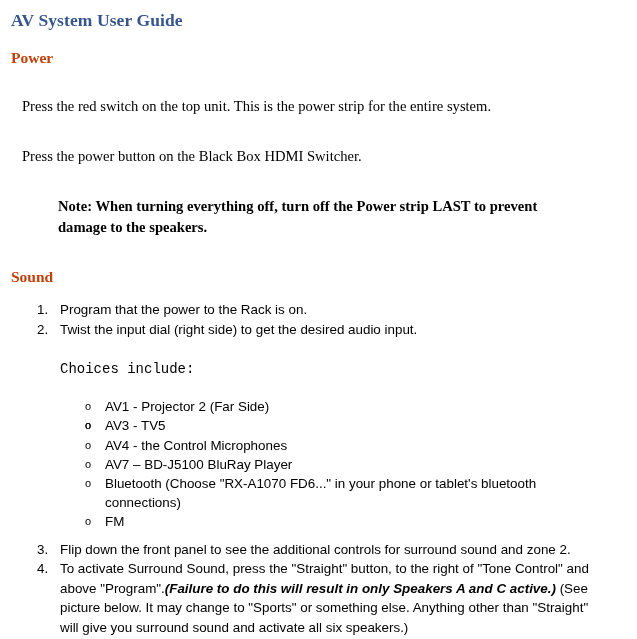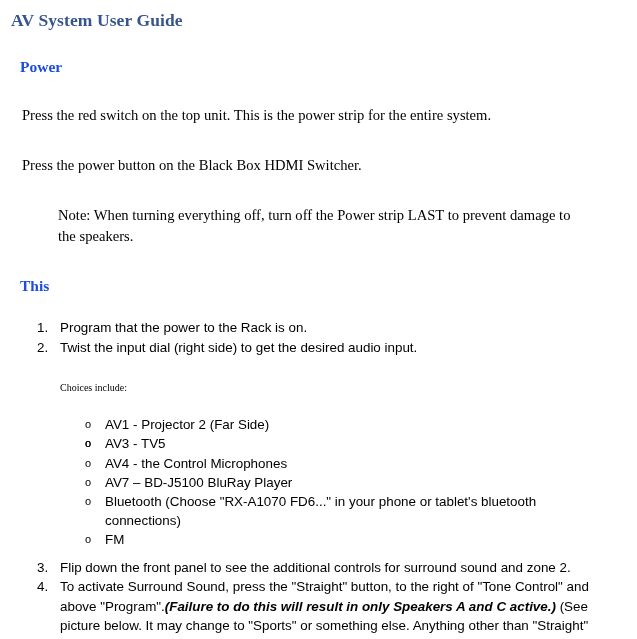--- a/index.html
+++ b/index.html
@@ -29,40 +29,40 @@
     padding: 10px 0 0 11px;
     font-family: "Liberation Serif", "DejaVu Serif", serif;
     font-size: 17.5px;
     font-weight: bold;
     line-height: 20px;
     color: #36558f;
     letter-spacing: 0.1px;
   }
 
   .section-heading {
-    margin: 9px;
+    margin: 0;
     padding: 18px 0 0 11px;
     font-family: "Liberation Serif", "DejaVu Serif", serif;
     font-size: 15.5px;
     font-weight: bold;
     line-height: 19px;
-    color: #1d4ed8;
+    color: #c2410c;
   }
 
   .body-para {
     margin: 11px;
     padding: 18px 12px 0 11px;
     font-family: "Liberation Serif", "DejaVu Serif", serif;
     font-size: 14.6px;
     line-height: 21px;
     color: #000000;
   }
 
   .body-para.note {
-    font-weight: normal;
+    font-weight: bold;
     padding-right: 24px;
     padding-left: 47px;
   }
 
   
   .num-list {
     margin: 0;
     padding: 14px 0 0 0;
     list-style: none;
     font-family: "Liberation Sans", "DejaVu Sans", sans-serif;
@@ -87,22 +87,22 @@
   .num-item .bi {
     font-weight: bold;
     font-style: italic;
     margin-top: 24px;
   }
 
   
   .choices-line {
     margin: 0;
     padding: 20px 0 0 60px;
-    font-family: Liberation Serif, serif;
-    font-size: 10px;
+    font-family: Liberation Mono, monospace;
+    font-size: 14px;
     line-height: 21px;
   }
 
   
   .sub-list {
     margin: 0;
     padding: 17px 0 0 0;
     list-style: none;
     font-family: "Liberation Sans", "DejaVu Sans", sans-serif;
     font-size: 13.4px;
@@ -135,21 +135,21 @@
 
   <h2 class="section-heading">Power</h2>
 
   <p class="body-para">Press the red switch on the top unit. This is the power strip for the entire system.</p>
 
   <p class="body-para">Press the power button on the Black Box HDMI Switcher.</p>
 
 
   <p class="body-para note">Note: When turning everything off, turn off the Power strip LAST to prevent damage to the speakers.</p>
 
-  <h2 class="section-heading">This</h2>
+  <h2 class="section-heading">Sound</h2>
 
   <ol class="num-list">
     <li class="num-item">
       <span class="num-marker">1.</span>
       <span>Program that the power to the Rack is on.</span>
     </li>
     <li class="num-item">
       <span class="num-marker">2.</span>
       <span>Twist the input dial (right side) to get the desired audio input.</span>
     </li>

